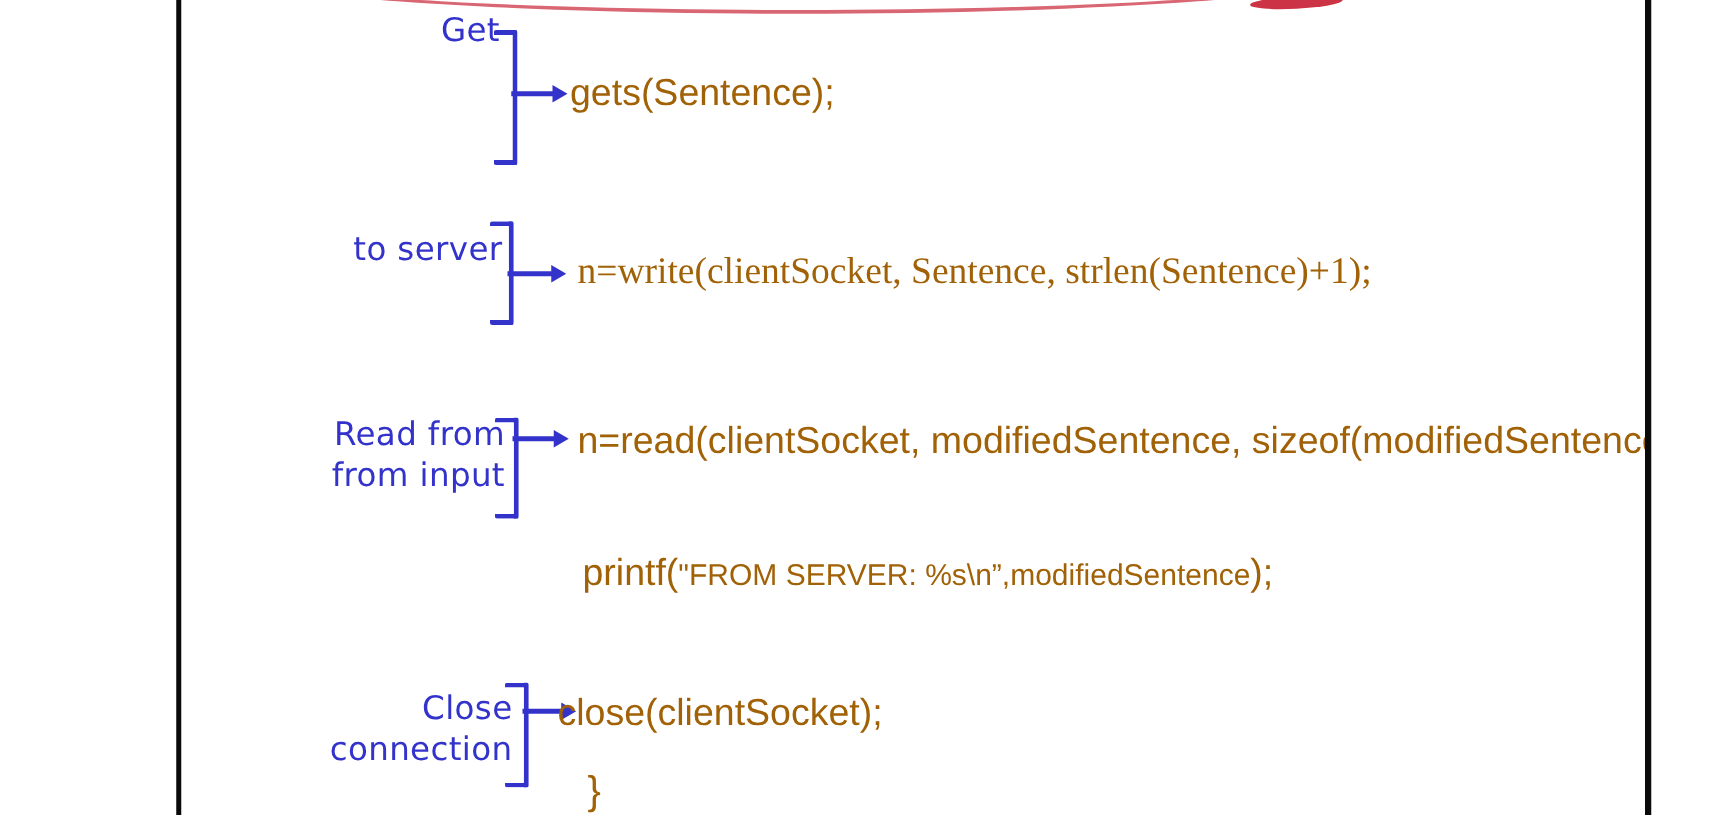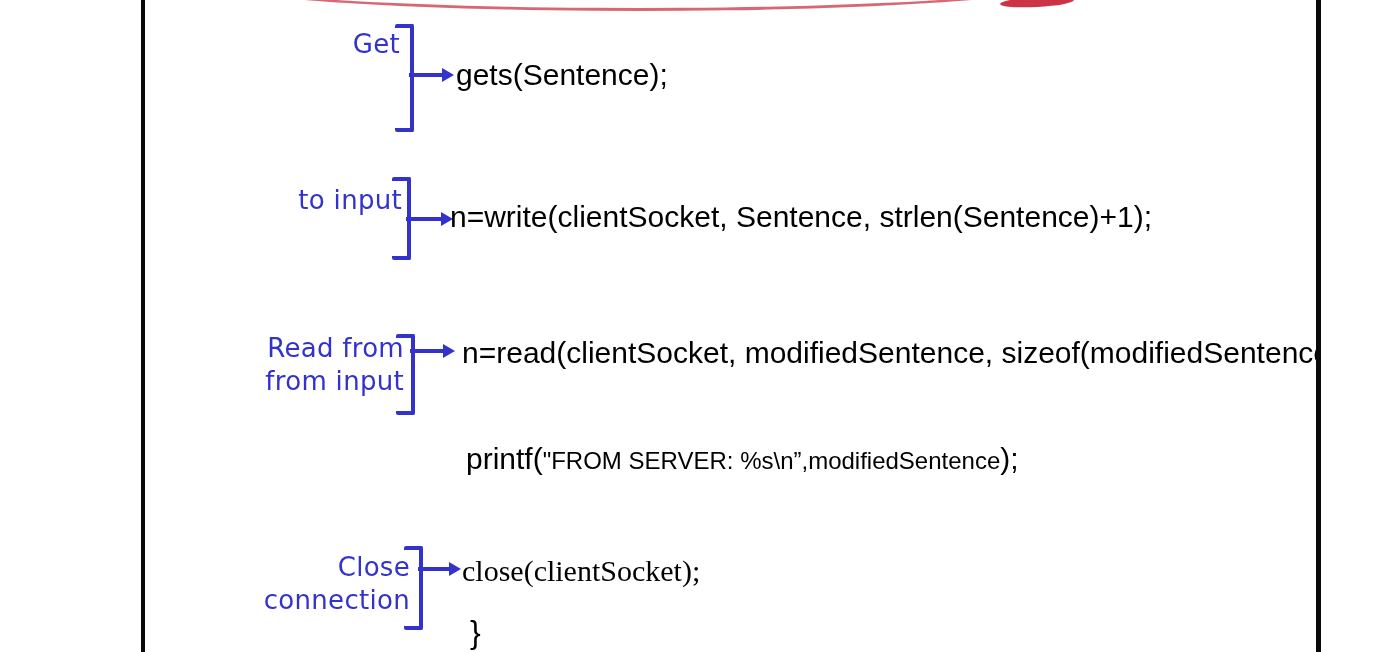--- a/index.html
+++ b/index.html
@@ -76,71 +76,71 @@
     top: -5px;
     width: 0;
     height: 0;
     border-left: 12px solid var(--accent-blue, #3333cc);
     border-top: 7px solid transparent;
     border-bottom: 7px solid transparent;
   }
 
   .code {
     position: absolute;
-    color: #000000;
+    color: #a16207;
     font-size: 30px;
     white-space: nowrap;
     font-family: "Liberation Sans", sans-serif;
   }
   .code .small { font-size: 24px; }
   .code.clipped {
     width: 858px;
     overflow: hidden;
     z-index: 2;
   }
   .brace { font-size: 32px; }
 </style>
 </head>
 <body>
 
 <div class="slide">
 
   <div class="red-arc"></div>
   <div class="red-blob"></div>
 
-  <div class="anno" style="left:160px; top:28px; width:240px;">
+  <div class="anno" style="left:160px; top:9px; width:240px;">
     <div>Get</div>
   </div>
   <div class="bracket" style="left:395px; top:24px; width:15px; height:100px;"></div>
   <div class="arrow" style="left:409px; top:73px; width:34px;"></div>
   <div class="code" style="left:456px; top:58px;">gets(Sentence);</div>
 
   <div class="anno" style="left:160px; top:184px; width:242px;">
-    <div>to input</div>
+    <div>to server</div>
   </div>
   <div class="bracket" style="left:392px; top:177px; width:15px; height:75px;"></div>
   <div class="arrow" style="left:406px; top:217px; width:36px;"></div>
-  <div class="code" style="left:450px; top:200px;">n=write(clientSocket, Sentence, strlen(Sentence)+1);</div>
+  <div class="code" style="left:462px; top:200px;font-family:Liberation Serif, serif;">n=write(clientSocket, Sentence, strlen(Sentence)+1);</div>
 
   <div class="anno" style="left:160px; top:332px; width:244px;">
     <div>Read from</div>
     <div>from input</div>
   </div>
   <div class="bracket" style="left:396px; top:334px; width:15px; height:73px;"></div>
   <div class="arrow" style="left:410px; top:349px; width:34px;"></div>
   <div class="code clipped" style="left:462px; top:336px;">n=read(clientSocket, modifiedSentence, sizeof(modifiedSentence</div>
 
   <div class="code" style="left:466px; top:442px;"><span>printf(</span><span class="small">"FROM SERVER: %s\n”,modifiedSentence</span><span>);</span></div>
 
   <div class="anno" style="left:170px; top:551px; width:240px;">
     <div>Close</div>
     <div>connection</div>
   </div>
   <div class="bracket" style="left:404px; top:546px; width:15px; height:76px;"></div>
   <div class="arrow" style="left:418px; top:567px; width:32px;"></div>
-  <div class="code" style="left:462px; top:554px;font-family:Liberation Serif, serif;">close(clientSocket);</div>
+  <div class="code" style="left:446px; top:554px;">close(clientSocket);</div>
 
   <div class="code brace" style="left:470px; top:614px;">}</div>
 
   <div class="vline left"></div>
   <div class="vline right"></div>
 
 </div>
 
 </body></html>

